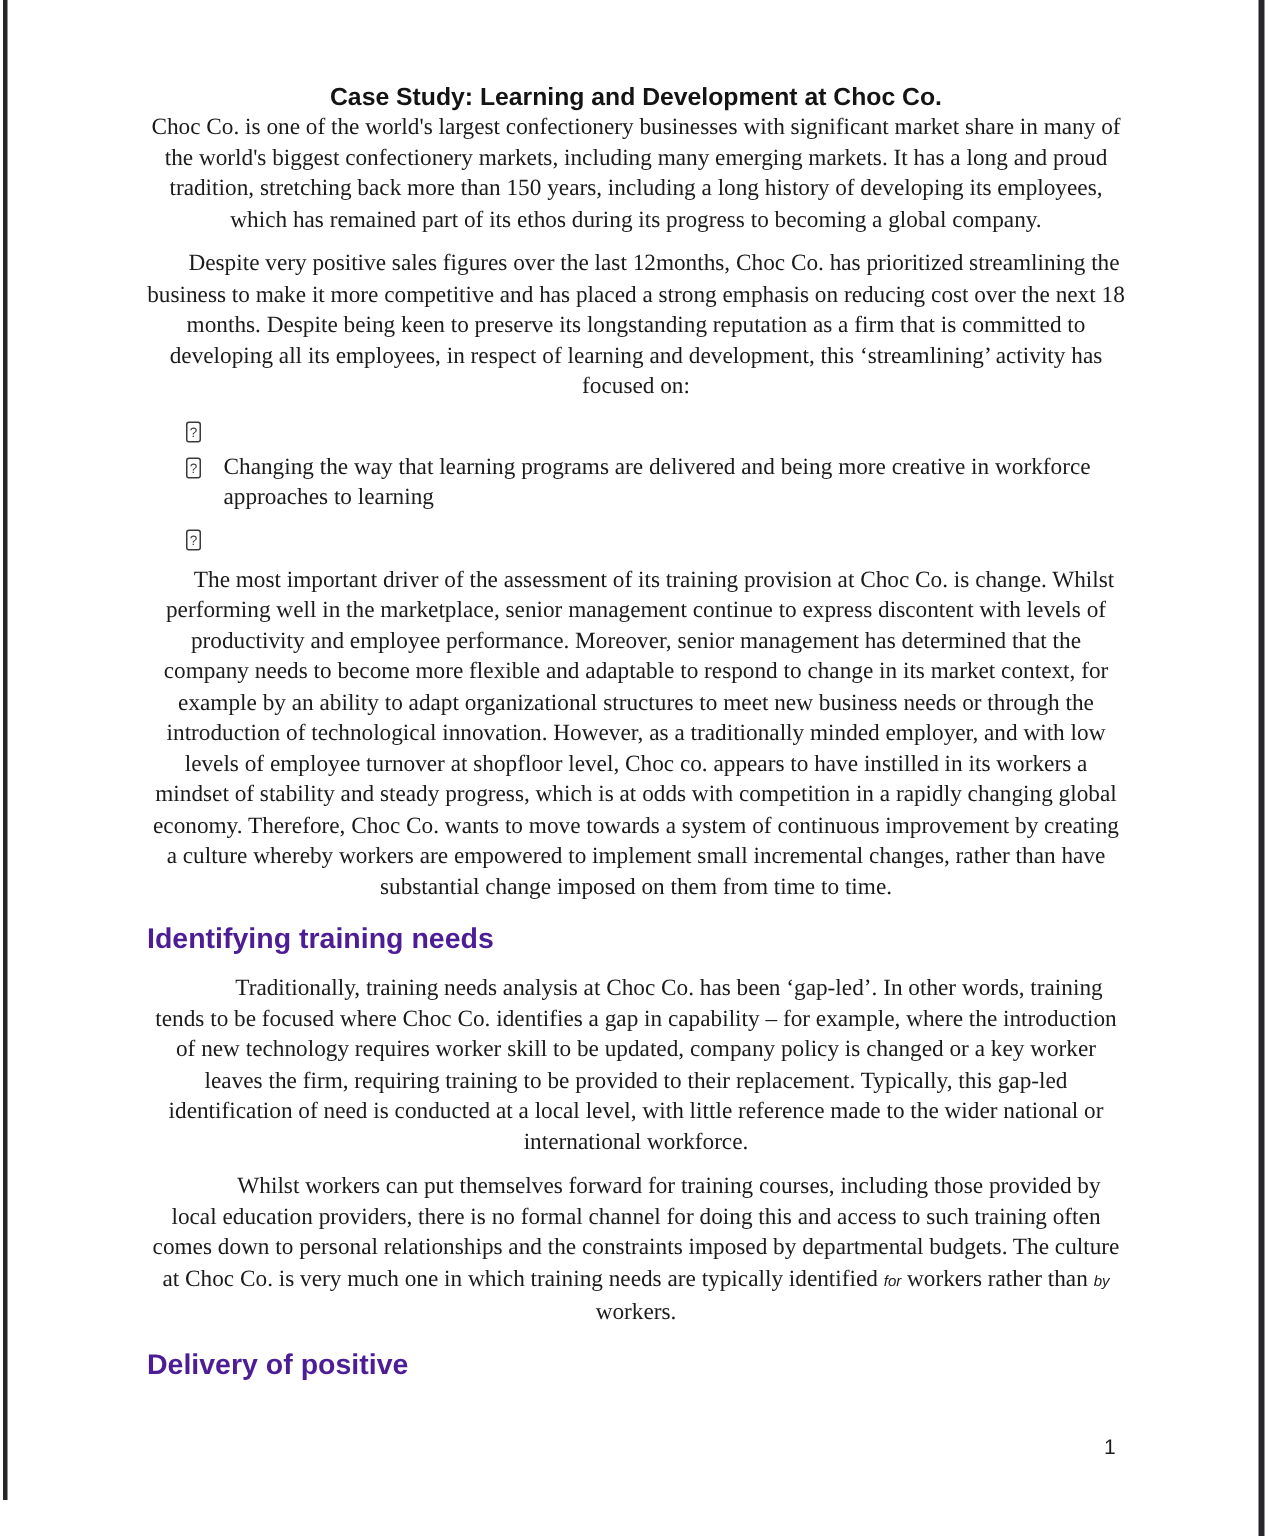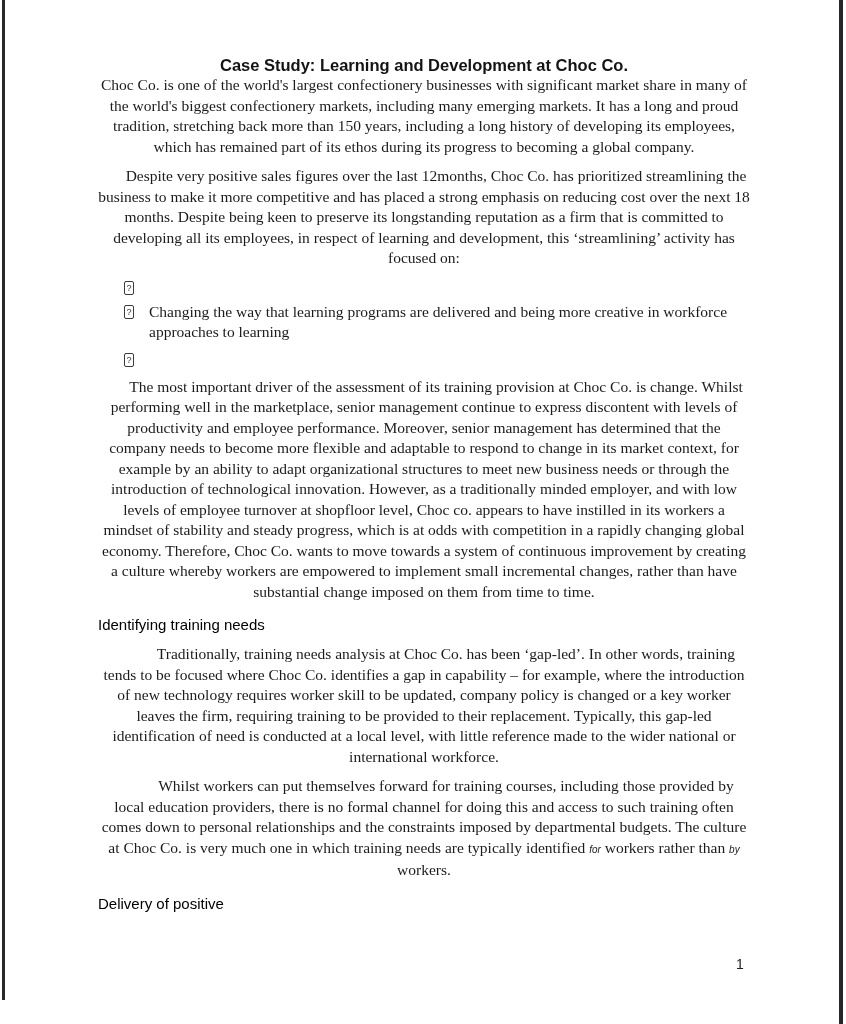--- a/index.html
+++ b/index.html
@@ -55,23 +55,23 @@
     border: 1px solid #3a3a3a;
     border-radius: 2px;
     font-family: "Liberation Sans", sans-serif;
     font-size: 9px;
     line-height: 12px;
     text-align: center;
     color: #3a3a3a;
   }
   h2.section-heading {
     font-family: "Liberation Sans", sans-serif;
-    font-weight: normal;
-    font-size: 15px;
-    color: #000000;
+    font-weight: bold;
+    font-size: 19px;
+    color: #4c1d95;
     margin: 14px 0 11px 0;
   }
   .inline-italic {
     font-family: "Liberation Sans", sans-serif;
     font-style: italic;
     font-size: 10px;
   }
   .page-number {
     position: absolute;
     left: 736px;

